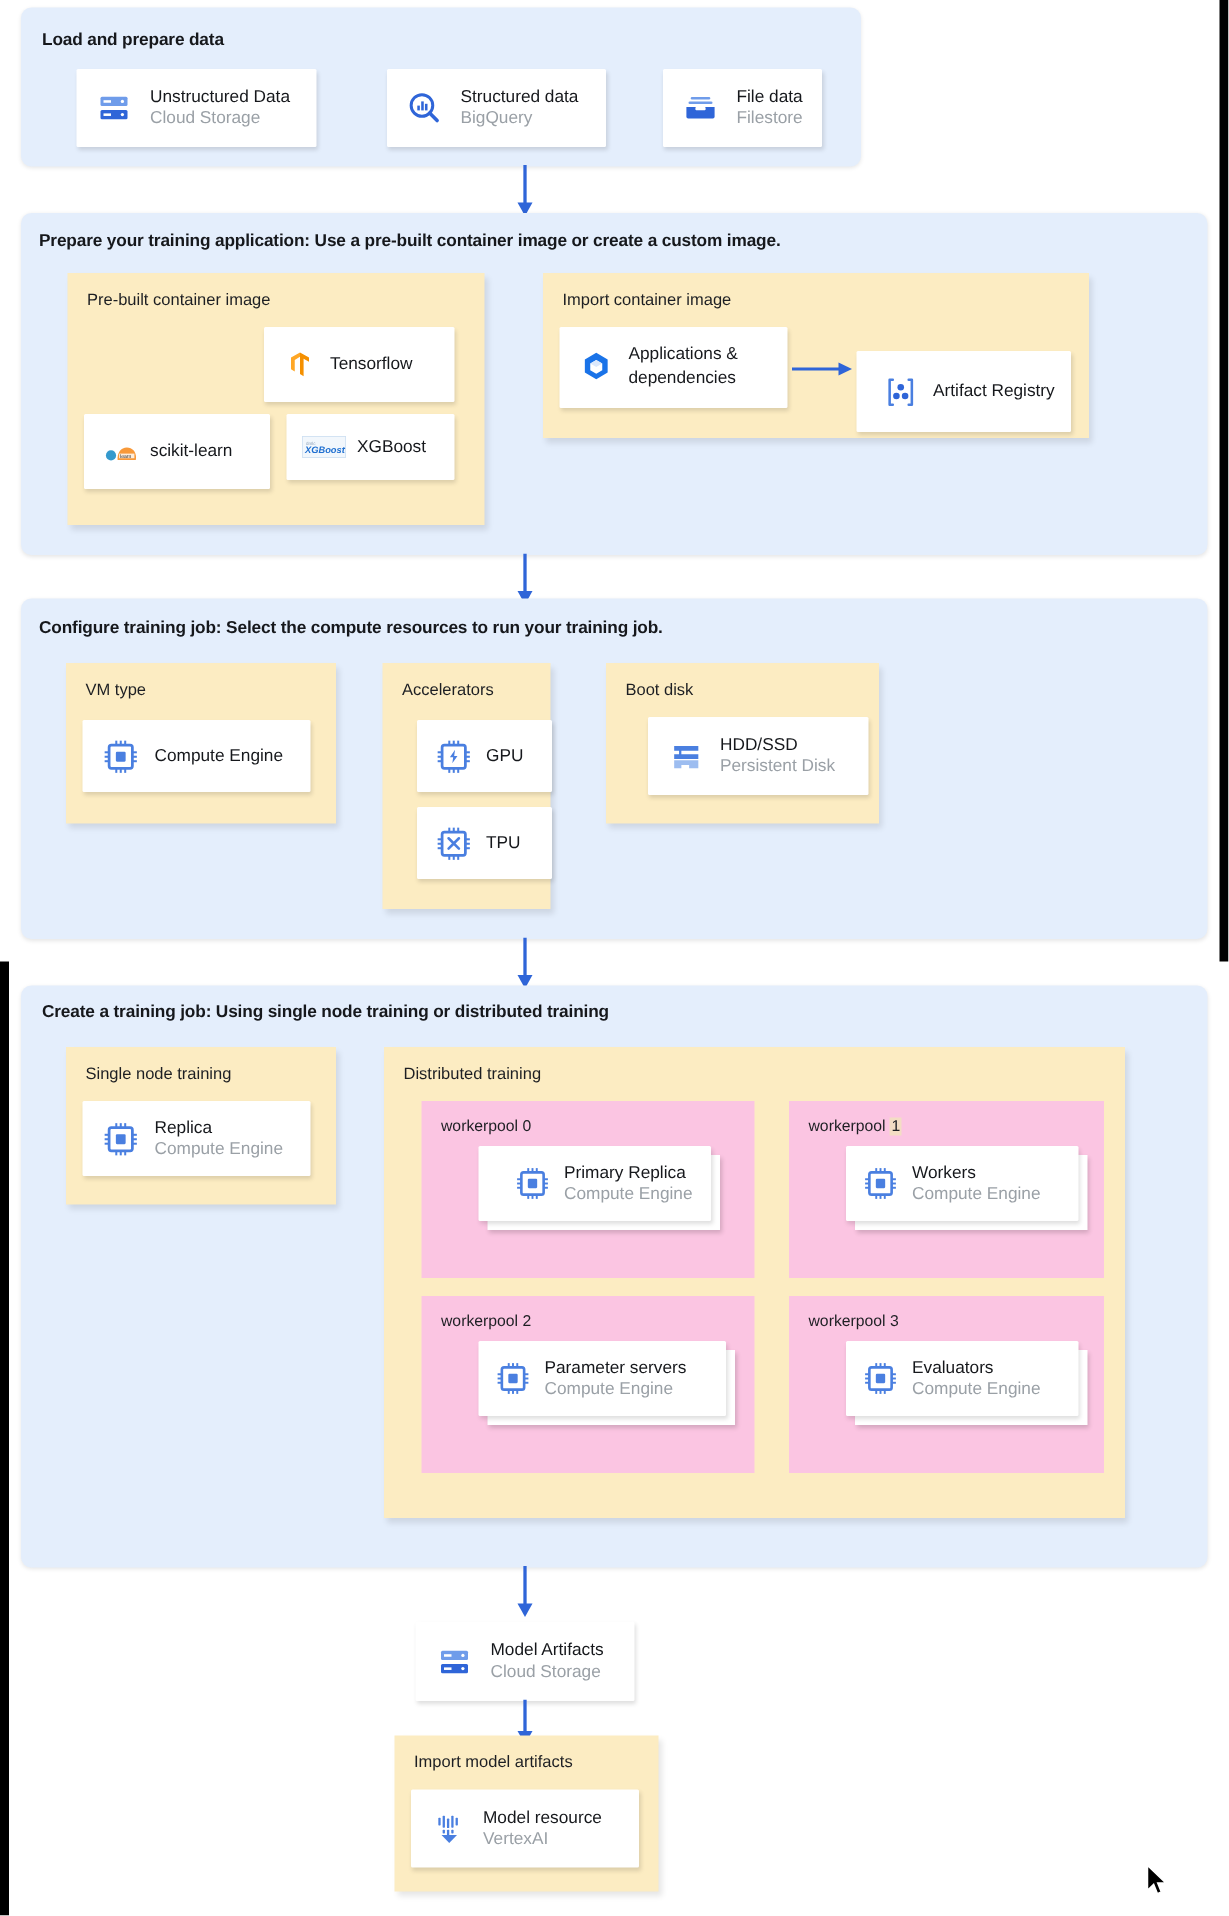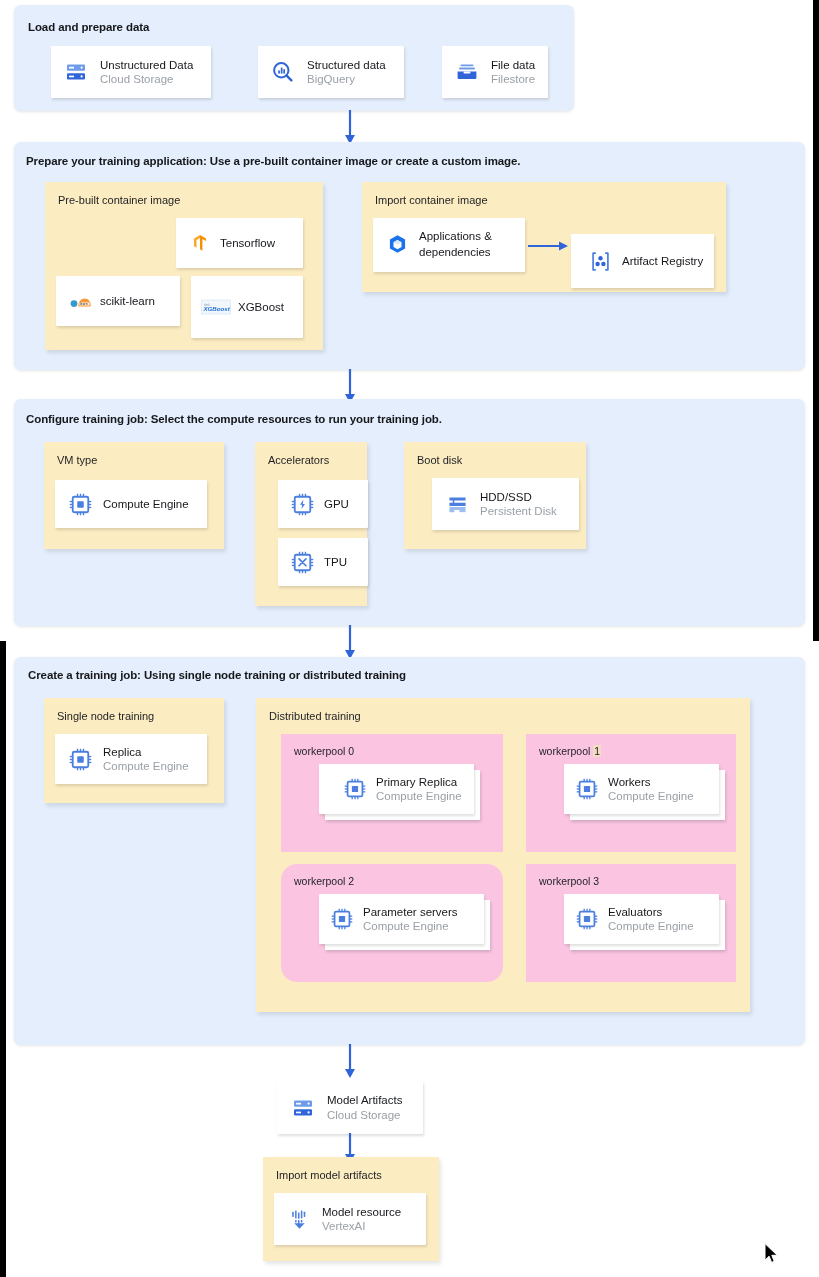--- a/index.html
+++ b/index.html
@@ -198,21 +198,21 @@
             <path d="M9.4 15.6c-.4-4.6 2.2-8.2 6.2-8.2 3.6 0 6.1 2.9 6.1 6.6 0 .6-.1 1.2-.2 1.6z" fill="#f89939"></path>
             <rect x="10.4" y="11.4" width="10.2" height="3.1" fill="#ffffff" opacity="0.82"></rect>
             <text x="11" y="14.1" font-family="Liberation Sans, sans-serif" font-size="3.4" fill="#2a2a2a">learn</text>
           </svg>
         </div>
         <div class="txt">
             <div class="t1">scikit-learn</div>
           </div>
       </div>
 
-      <div class="card" style="left:146px; top:94px; width:112px; height:62px; padding-left:10px;">
+      <div class="card" style="left:146px; top:94px; width:112px; height:44px; padding-left:10px;">
         <div class="ico" style="width:30px;height:20px;margin-right:7px;">
           <svg width="30" height="20" viewBox="0 0 30 20">
             <rect x="0.6" y="3" width="28.8" height="14" fill="#f2f7fc" stroke="#cfe0f2" stroke-width="0.6"></rect>
             <text x="3" y="8.6" font-family="Liberation Sans, sans-serif" font-size="3" fill="#8fa3bb">dmlc</text>
             <text x="2.4" y="14.2" font-family="Liberation Sans, sans-serif" font-size="6.2" font-weight="bold" font-style="italic" fill="#1f6fd0">XGBoost</text>
           </svg>
         </div>
         <div class="txt">
             <div class="t1">XGBoost</div>
           </div>
@@ -468,21 +468,21 @@
               <rect x="8.6" y="8.6" width="6.8" height="6.8" rx="0.8" fill="#4a7fe0"></rect>
             </svg>
           </div>
           <div class="txt">
             <div class="t1">Workers</div>
             <div class="t2">Compute Engine</div>
           </div>
         </div>
       </div>
 
-      <div class="pool" style="left:25px; top:166px; width:222px; height:118px;border-radius:16px;">
+      <div class="pool" style="left:25px; top:166px; width:222px; height:118px;">
         <div class="pool-title">
           <span>workerpool</span>
           <span>2</span>
         </div>
         <div class="stack-back" style="left:44px; top:36px; width:165px; height:50px;"></div>
         <div class="card" style="left:38px; top:30px; width:165px; height:50px; padding-left:11px;">
           <div class="ico" style="width:24px;height:24px;margin-right:9px;">
             <svg width="22" height="22" viewBox="0 0 24 24">
               <g fill="#4a7fe0">
                 <rect x="8.2" y="0.8" width="1.4" height="3.1"></rect>

